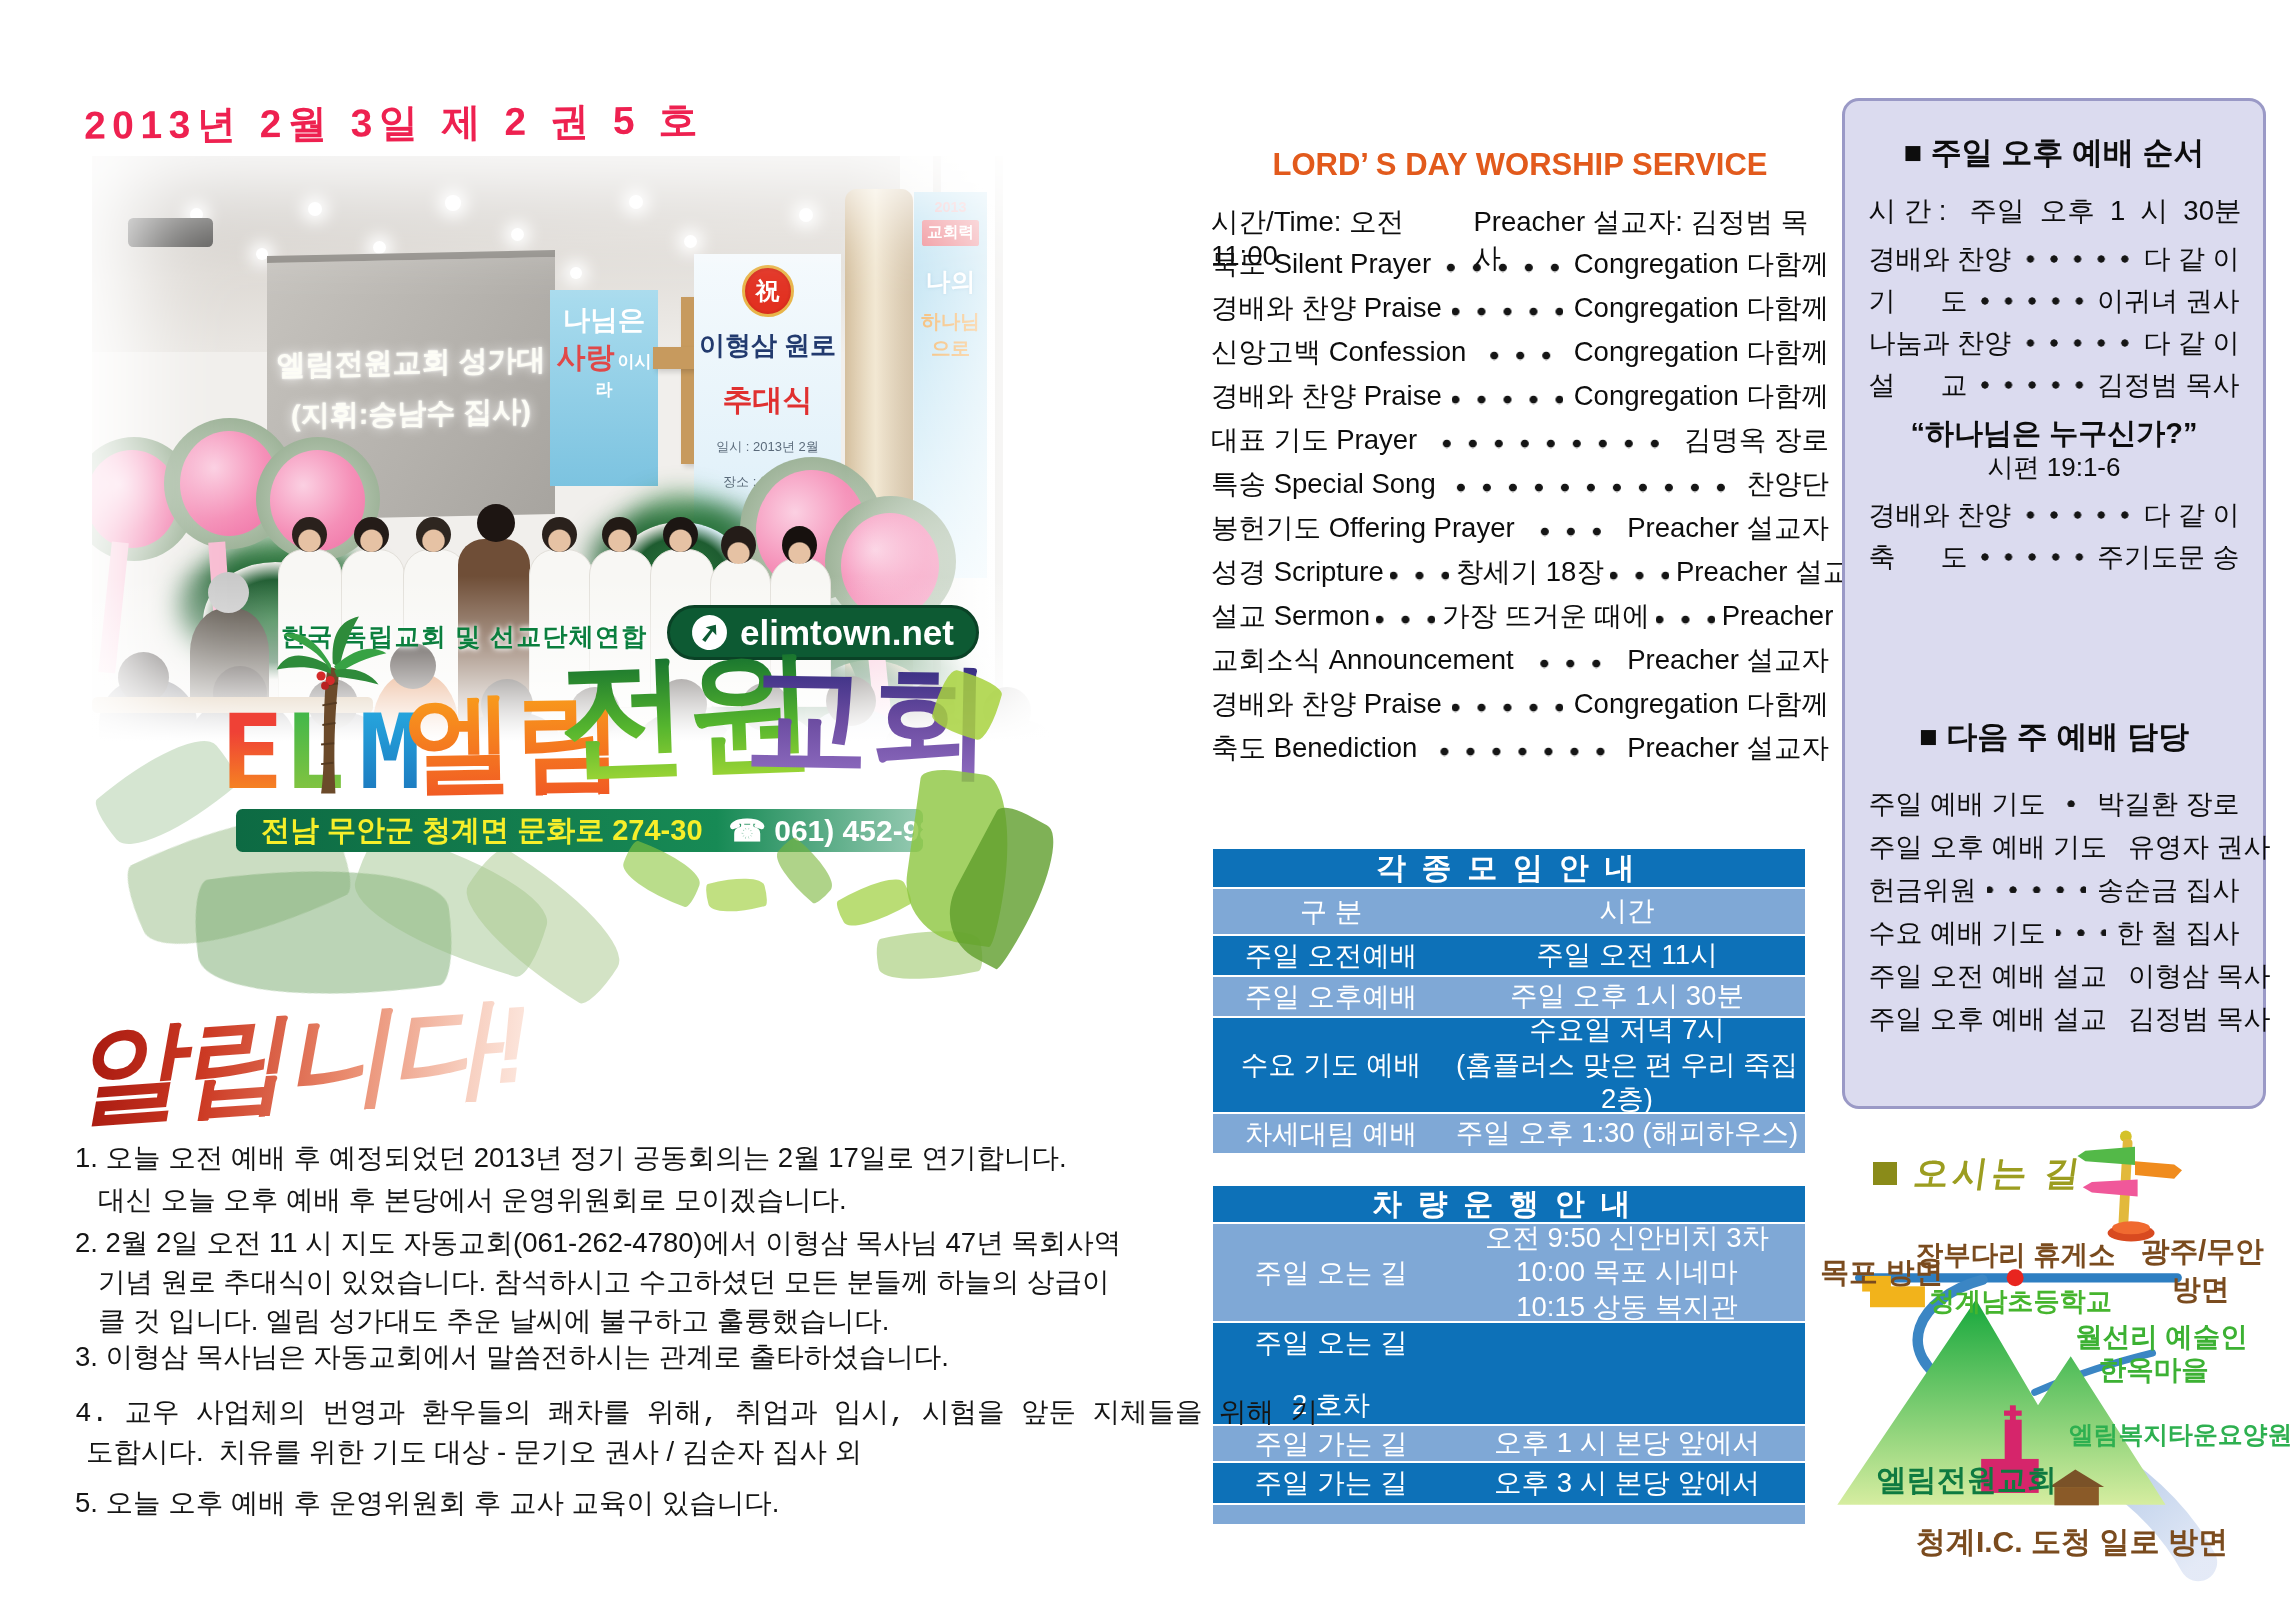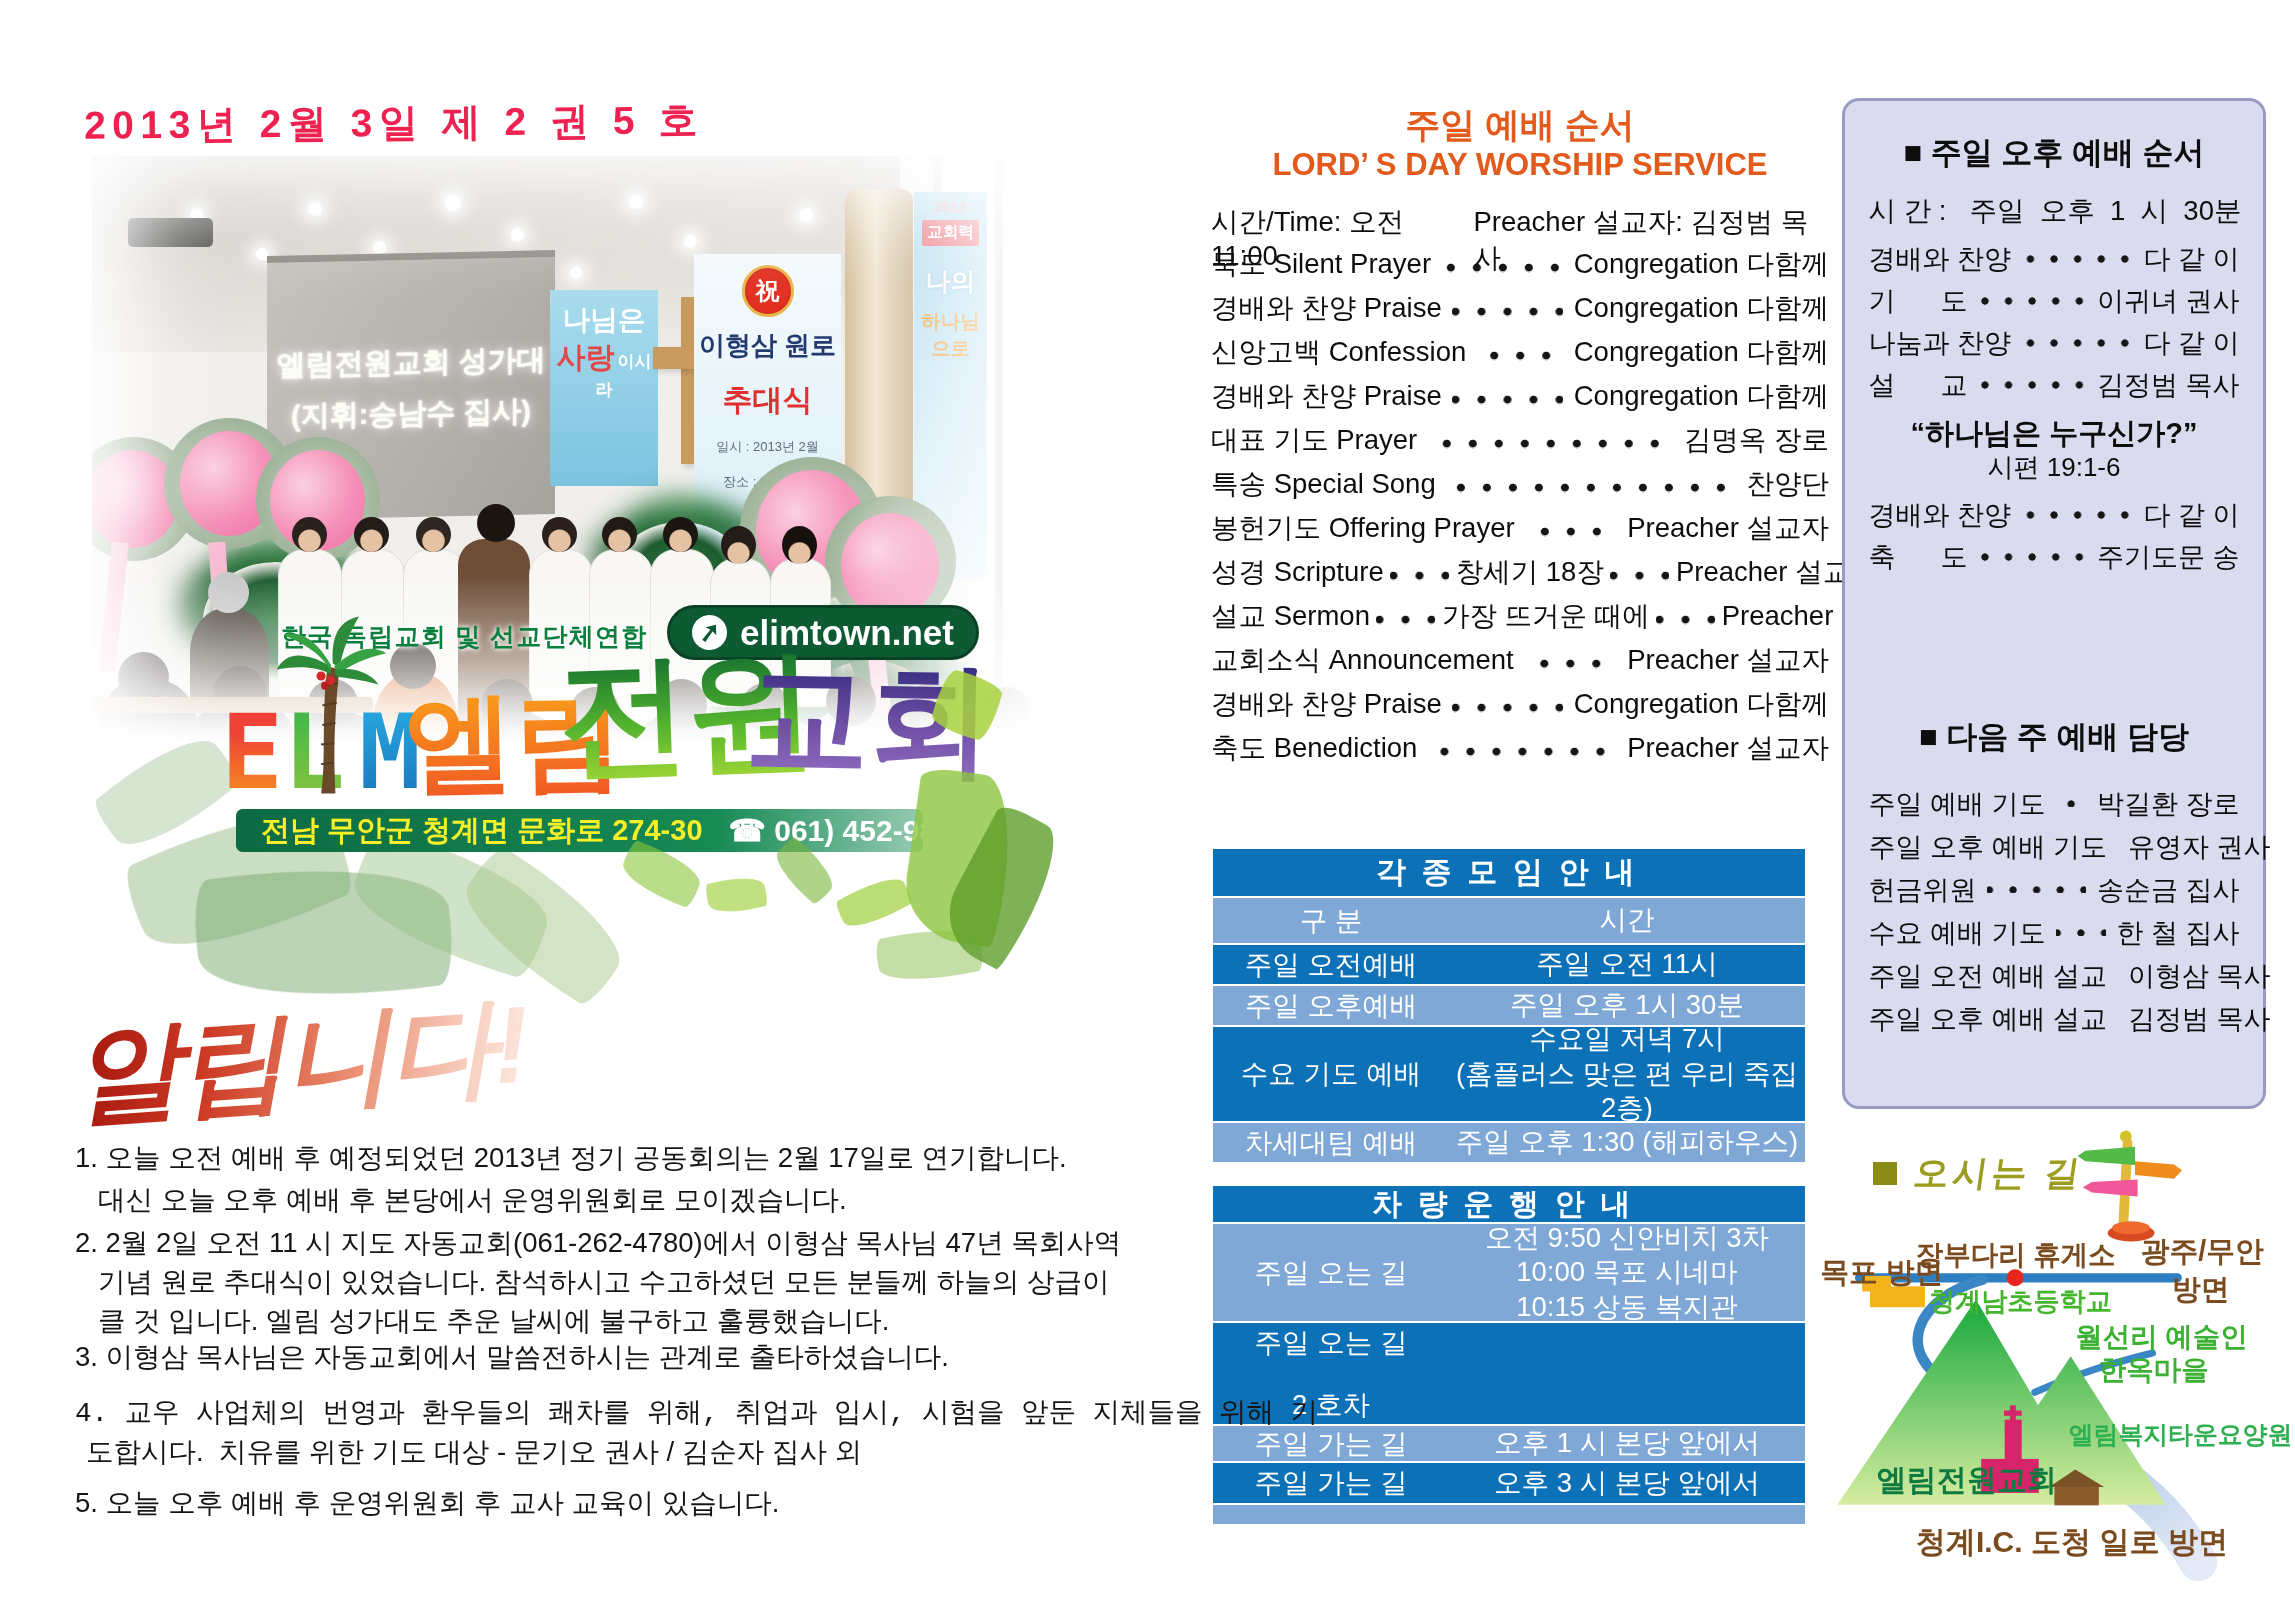--- a/index.html
+++ b/index.html
@@ -300,21 +300,20 @@
   <div class="nline" style="top:1140px;">1. 오늘 오전 예배 후 예정되었던 2013년 정기 공동회의는 2월 17일로 연기합니다.</div>
   <div class="nline ind" style="top:1182px;">대신 오늘 오후 예배 후 본당에서 운영위원회로 모이겠습니다.</div>
   <div class="nline" style="top:1225px;">2. 2월 2일 오전 11 시 지도 자동교회(061-262-4780)에서 이형삼 목사님 47년 목회사역</div>
   <div class="nline ind" style="top:1264px;">기념 원로 추대식이 있었습니다. 참석하시고 수고하셨던 모든 분들께 하늘의 상급이</div>
   <div class="nline ind" style="top:1303px;">클 것 입니다. 엘림 성가대도 추운 날씨에 불구하고 훌륭했습니다.</div>
   <div class="nline" style="top:1339px;">3. 이형삼 목사님은 자동교회에서 말씀전하시는 관계로 출타하셨습니다.</div>
   <div class="nline" style="top:1394px;font-family:Liberation Mono, monospace;">4. 교우 사업체의 번영과 환우들의 쾌차를 위해, 취업과 입시, 시험을 앞둔 지체들을 위해 기</div>
   <div class="nline ind2" style="top:1434px;">도합시다.  치유를 위한 기도 대상 - 문기오 권사 / 김순자 집사 외</div>
   <div class="nline" style="top:1485px;">5. 오늘 오후 예배 후 운영위원회 후 교사 교육이 있습니다.</div>
 
-  <div class="abs wtitle" style="top:102px;font-size:35px;">주일 예배 순서</div>
   <div class="abs wtitle" style="top:147px;font-size:31px;">LORD’ S DAY WORSHIP SERVICE</div>
   <div class="abs" id="time-row">
     <span>시간/Time: 오전 11:00</span>
     <span>Preacher 설교자: 김정범 목사</span>
   </div>
 
   <div class="abs" id="wrows">
     <div class="wrow">
         <span class="lab">묵도 Silent Prayer</span>
         <span class="dots"></span>
@@ -375,21 +374,21 @@
         <span class="lab">Congregation 다함께</span>
       </div>
     <div class="wrow">
         <span class="lab">축도 Benediction</span>
         <span class="dots"></span>
         <span class="lab">Preacher 설교자</span>
       </div>
   </div>
 
   <div class="abs btable" style="top:849px;">
-    <div class="trow bdark ttitle" style="height:49px;padding-left:8px;">
+    <div class="trow bdark ttitle" style="height:40px;padding-left:8px;">
         <span>각종모임안내</span>
       </div>
     <div class="trow blight" style="height:47px;">
       <span class="c1">구  분</span>
       <span class="c2">시간</span>
     </div>
     <div class="trow bdark" style="height:41px;">
       <span class="c1">주일 오전예배</span>
       <span class="c2">주일 오전 11시</span>
     </div>

